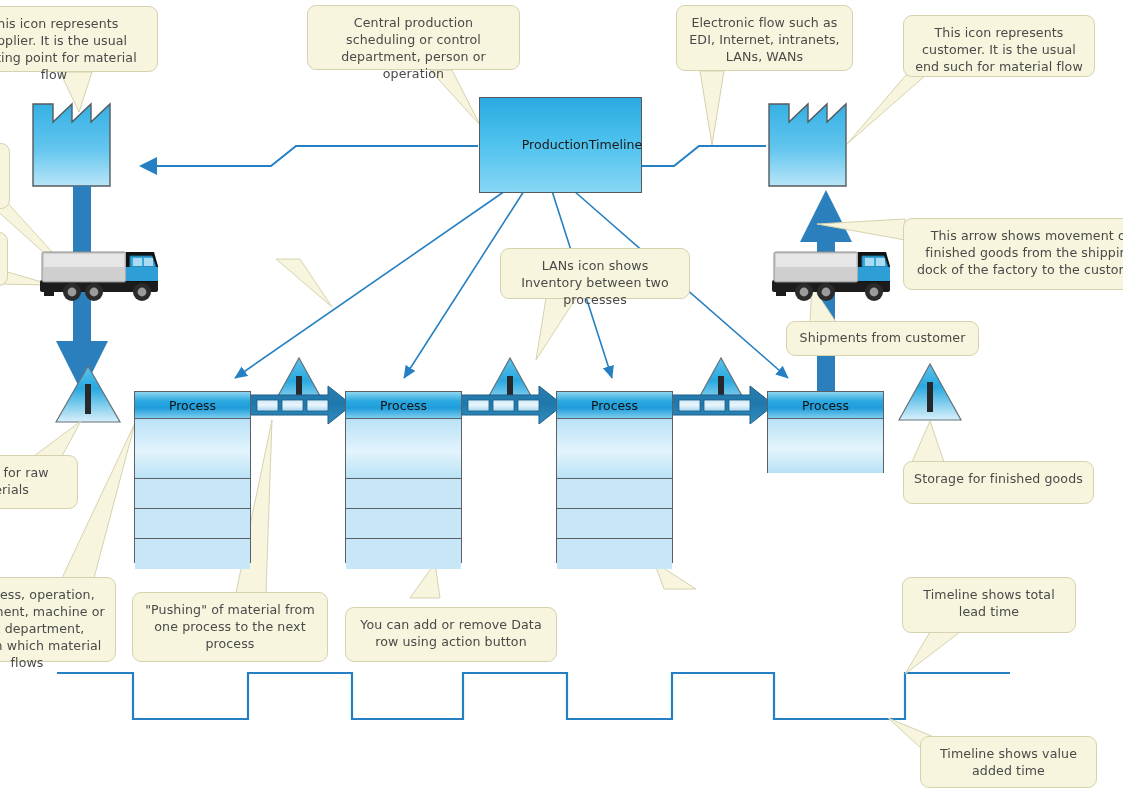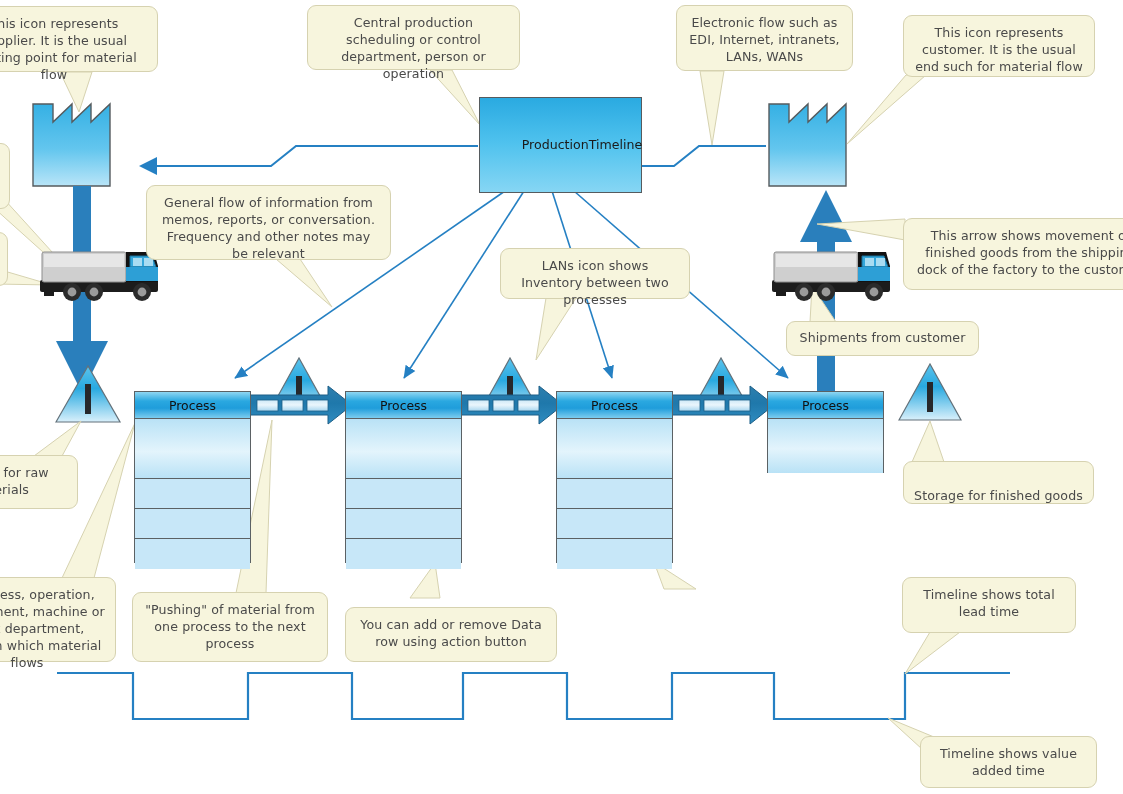--- a/index.html
+++ b/index.html
@@ -323,41 +323,38 @@
 </div>
 
 <div class="callout" style="left:-118px;top:143px;width:128px;height:66px;">
   
 </div>
 
 <div class="callout" style="left:-98px;top:232px;width:106px;height:54px;">
   
 </div>
 
-<div class="callout" style="left:146px;top:185px;width:245px;height:75px;">
-  <span>General flow of information from memos, reports, or conversation. Frequency and other notes may be relevant</span>
-</div>
 
 <div class="callout" style="left:500px;top:248px;width:190px;height:51px;">
   <span>LANs icon shows Inventory between two processes</span>
 </div>
 
 <div class="callout" style="left:903px;top:218px;width:255px;height:72px;">
   <span>This arrow shows movement of finished goods from  the shipping dock of the factory to the customer</span>
 </div>
 
 <div class="callout" style="left:786px;top:321px;width:193px;height:35px;padding-top:7px;">
   <span>Shipments from customer</span>
 </div>
 
 <div class="callout" style="left:-80px;top:455px;width:158px;height:54px;">
   <span>Storage for raw materials</span>
 </div>
 
-<div class="callout" style="left:903px;top:461px;width:191px;height:43px;padding-top:25px;">
+<div class="callout" style="left:903px;top:461px;width:191px;height:43px;padding-top:8px;">
   <span>Storage for finished goods</span>
 </div>
 
 <div class="callout" style="left:-62px;top:577px;width:178px;height:85px;">
   <span>A process, operation, department, machine or work department, through which material flows</span>
 </div>
 
 <div class="callout" style="left:132px;top:592px;width:196px;height:70px;">
   <span>"Pushing" of material from one process to the next process</span>
 </div>

